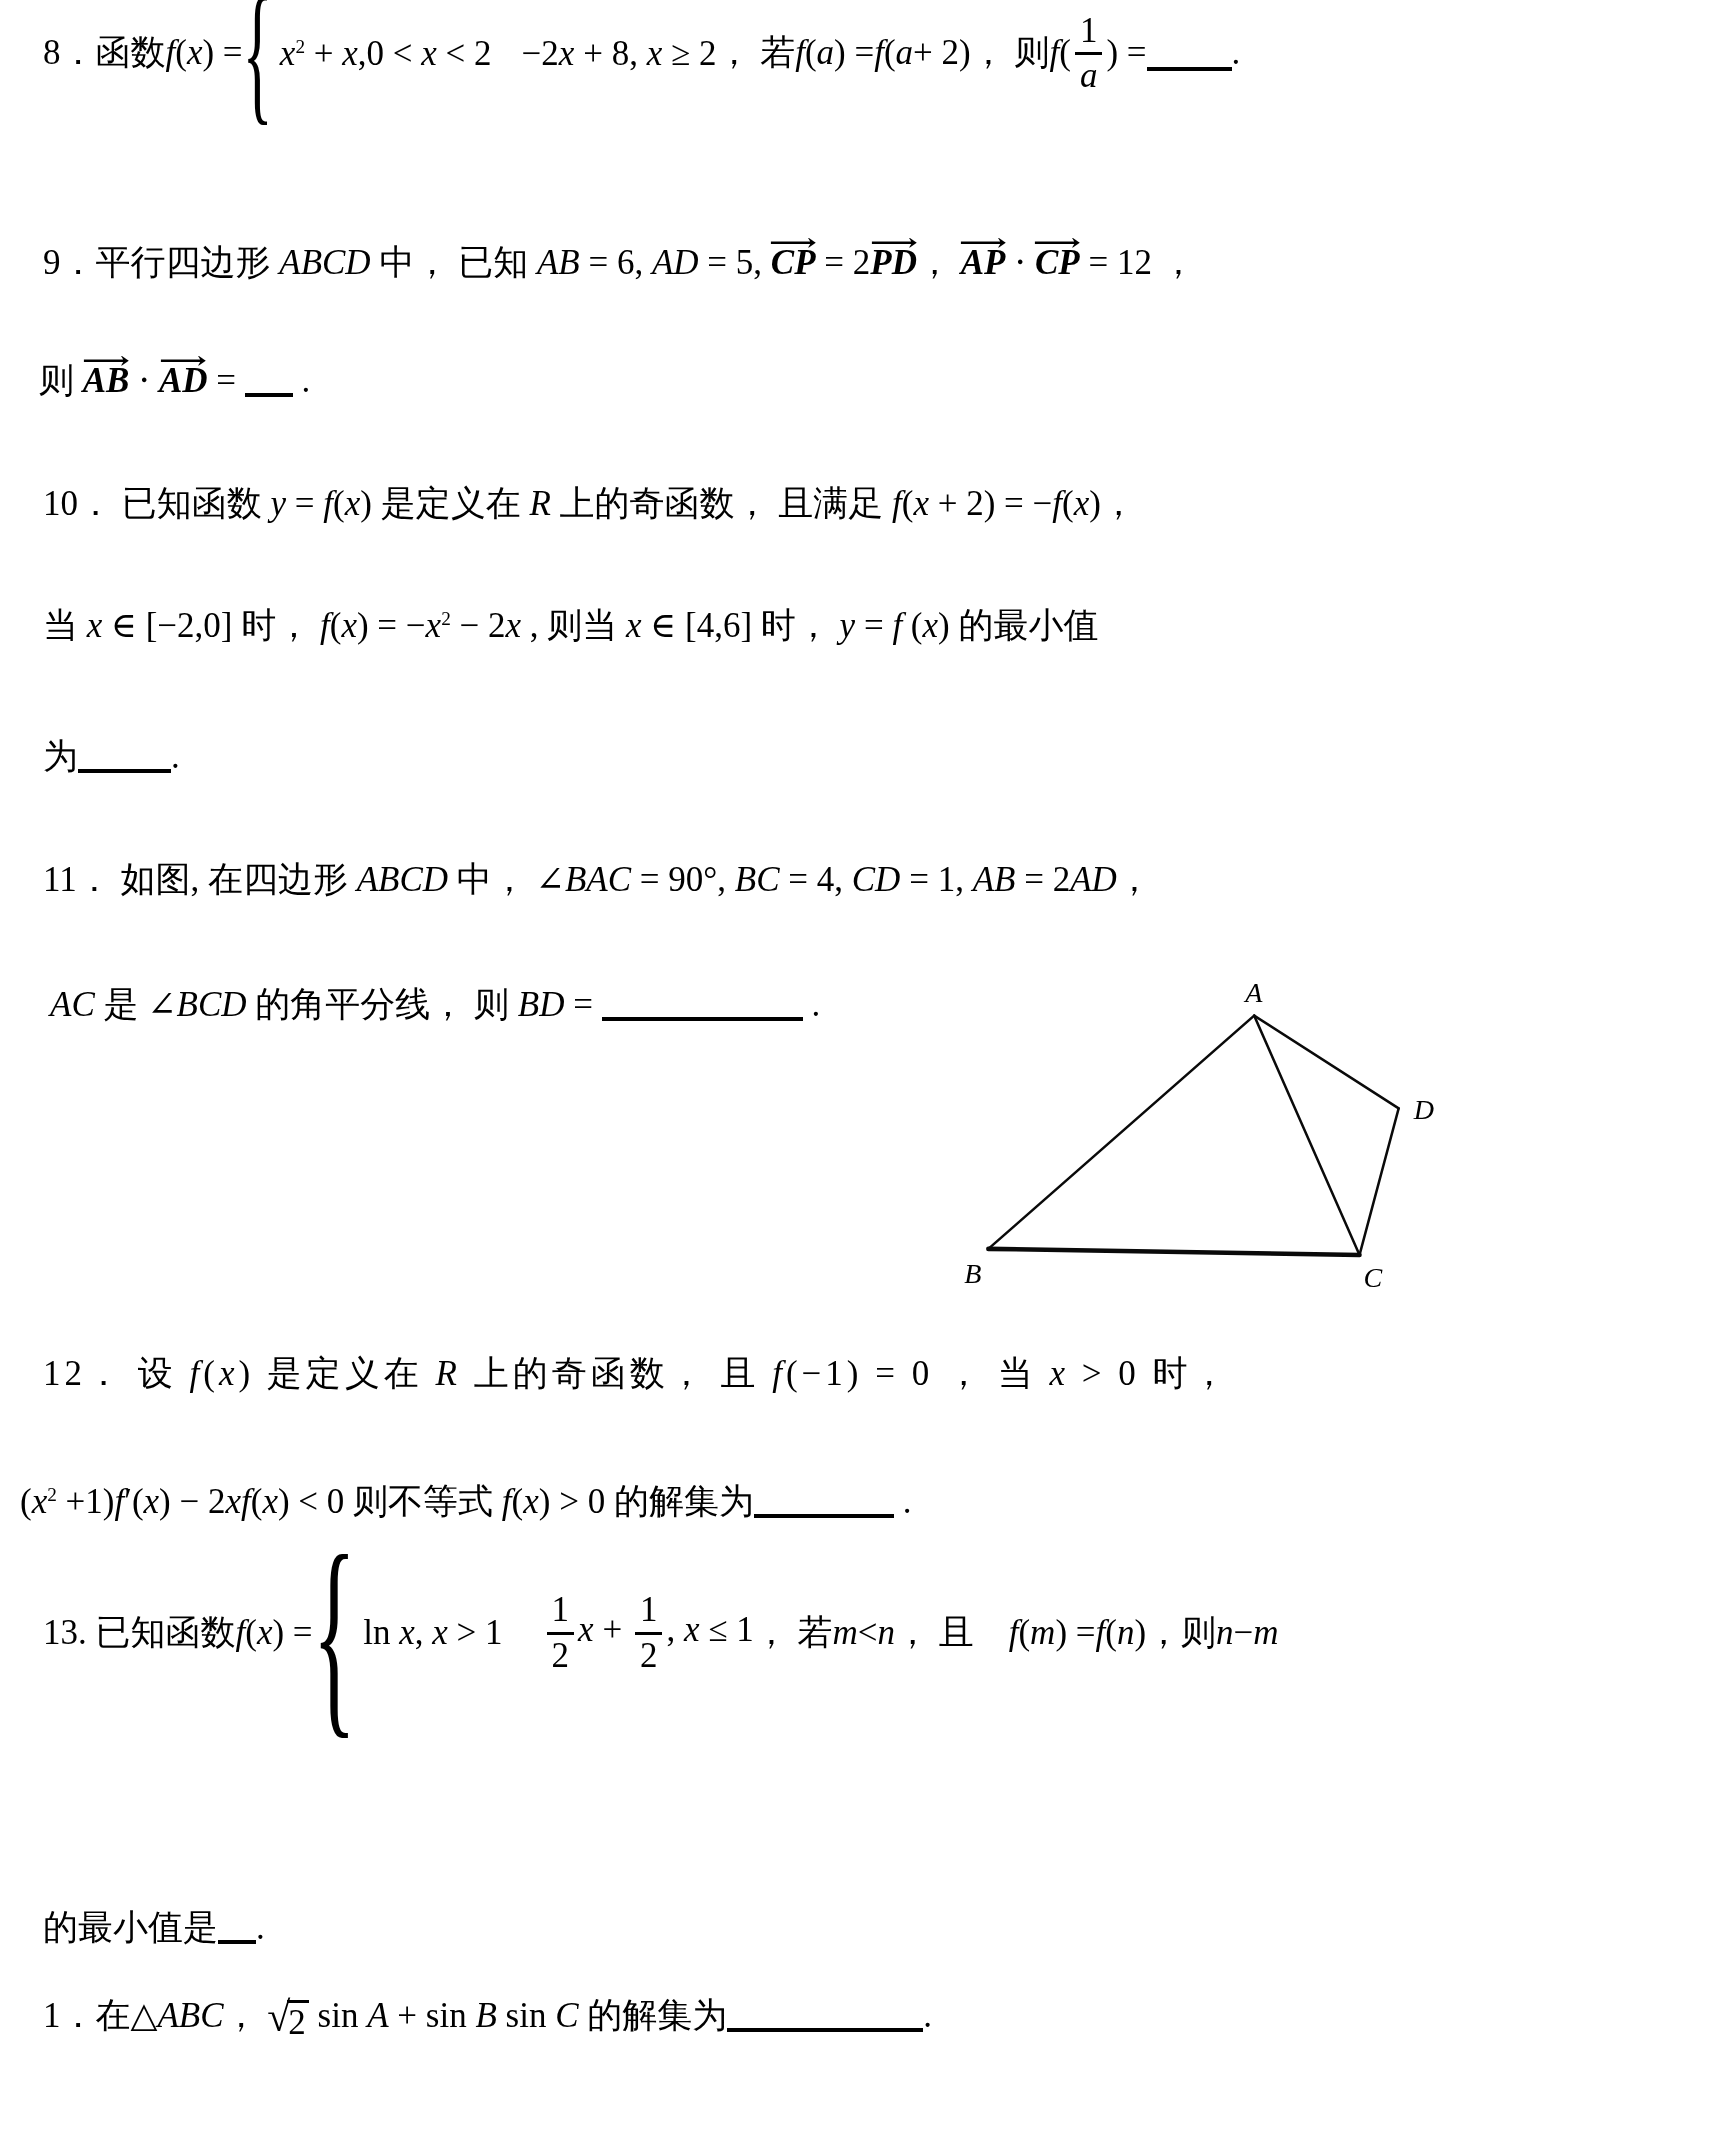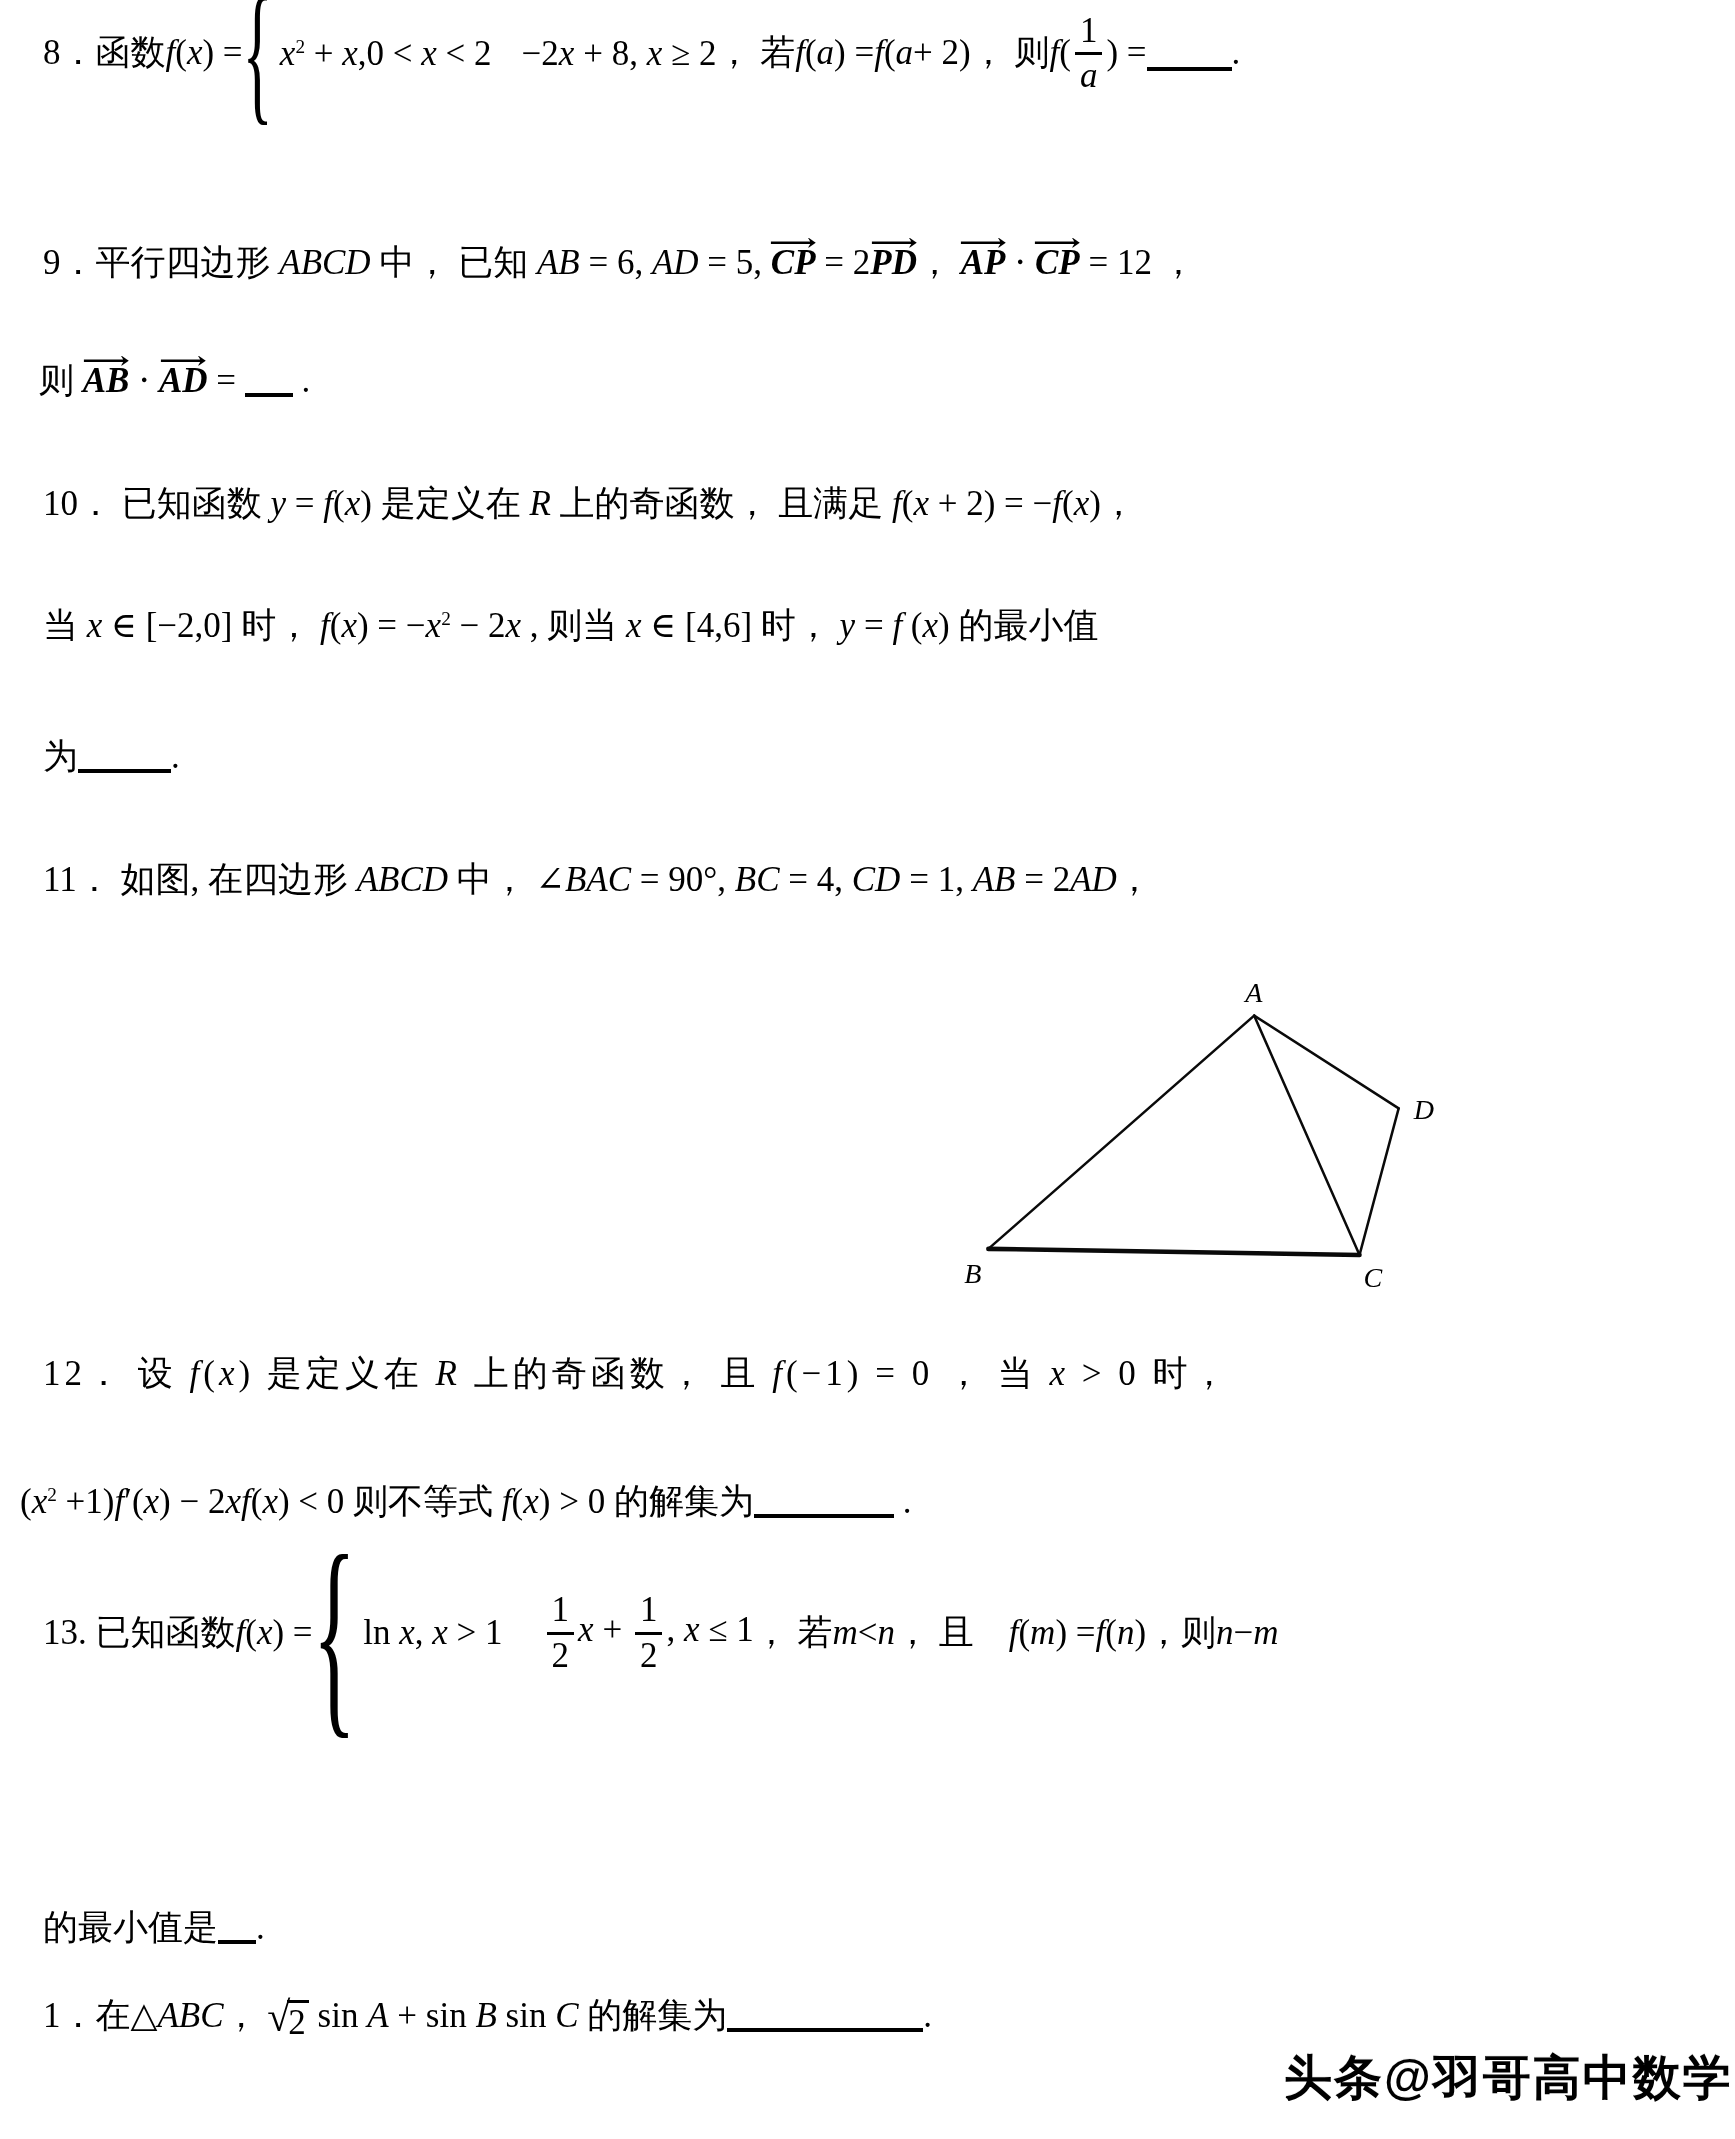--- a/index.html
+++ b/index.html
@@ -56,21 +56,20 @@
       <line x1="600" y1="75" x2="810" y2="552" stroke-width="5"></line>
       <line x1="600" y1="75" x2="888" y2="260" stroke-width="5"></line>
       <line x1="888" y1="260" x2="810" y2="552" stroke-width="5"></line>
     </g>
     <text x="582" y="48">A</text>
     <text x="22" y="608">B</text>
     <text x="818" y="616">C</text>
     <text x="918" y="282">D</text>
   </svg>
 
-  <div id="watermark">头条@羽哥高中数学</div>
 
 <div class="line flexc" style="top: 12.5px; left: 43px;">
       <span class="mt">8．函数 </span>
       <span class="mi">f</span>
       <span class="mt">(</span>
       <span class="mi">x</span>
       <span class="mt">) = </span>
       <span class="bracegrp">
         <span class="brmark" style="font-size: 63px;">{</span>
         <span class="brrows" style="gap: 30px; align-items: flex-start;">
@@ -97,20 +96,21 @@
       <span class="mt">) = </span>
       <span class="blank" style="width: 85px;"></span>
       <span class="mt">.</span>
     </div>
     <div class="line" style="top: 241px; left: 43px;"><span class="mt">9．平行四边形 </span><span class="mi">ABCD</span><span class="mt"> 中， 已知 </span><span class="mi">AB</span><span class="mt"> = 6, </span><span class="mi">AD</span><span class="mt"> = 5, </span><span class="vec">CP</span><span class="mt"> = 2</span><span class="vec">PD</span><span class="mt">， </span><span class="vec">AP</span><span class="mt"> ⋅ </span><span class="vec">CP</span><span class="mt"> = 12 ，</span></div>
     <div class="line" style="top: 359px; left: 39px;"><span class="mt">则 </span><span class="vec">AB</span><span class="mt"> ⋅ </span><span class="vec">AD</span><span class="mt"> = </span><span class="blank" style="width: 48px;"></span><span class="mt"> .</span></div>
     <div class="line" style="top: 482px; left: 43px;"><span class="mt">10．  已知函数 </span><span class="mi">y</span><span class="mt"> = </span><span class="mi">f</span><span class="mt">(</span><span class="mi">x</span><span class="mt">)</span><span class="mt"> 是定义在 </span><span class="mi">R</span><span class="mt"> 上的奇函数， 且满足 </span><span class="mi">f</span><span class="mt">(</span><span class="mi">x</span><span class="mt"> + 2) = −</span><span class="mi">f</span><span class="mt">(</span><span class="mi">x</span><span class="mt">)，</span></div>
     <div class="line" style="top: 604px; left: 43px;"><span class="mt">当 </span><span class="mi">x</span><span class="mt"> ∈ [−2,0] 时， </span><span class="mi">f</span><span class="mt">(</span><span class="mi">x</span><span class="mt">) = −</span><span class="mi">x</span><span class="sup">2</span><span class="mt"> − 2</span><span class="mi">x</span><span class="mt"> , 则当 </span><span class="mi">x</span><span class="mt"> ∈ [4,6] 时， </span><span class="mi">y</span><span class="mt"> = </span><span class="mi">f</span><span class="mt"> (</span><span class="mi">x</span><span class="mt">)</span><span class="mt">  的最小值</span></div>
     <div class="line" style="top: 735px; left: 43px;"><span class="mt">为</span><span class="blank" style="width: 93px;"></span><span class="mt">.</span></div>
     <div class="line" style="top: 858px; left: 43px;"><span class="mt">11．  如图, 在四边形 </span><span class="mi">ABCD</span><span class="mt"> 中， ∠</span><span class="mi">BAC</span><span class="mt"> = 90°, </span><span class="mi">BC</span><span class="mt"> = 4, </span><span class="mi">CD</span><span class="mt"> = 1, </span><span class="mi">AB</span><span class="mt"> = 2</span><span class="mi">AD</span><span class="mt">，</span></div>
+    <div class="line" style="top: 983px; left: 50px;"><span class="mt"></span><span class="mi">AC</span><span class="mt"> 是 ∠</span><span class="mi">BCD</span><span class="mt"> 的角平分线， 则 </span><span class="mi">BD</span><span class="mt"> = </span><span class="blank" style="width: 201px;"></span><span class="mt"> .</span></div>
     <div class="line" style="top: 1352px; left: 43px; letter-spacing: 4px;"><span class="mt">12．   设 </span><span class="mi">f</span><span class="mt">(</span><span class="mi">x</span><span class="mt">)</span><span class="mt"> 是定义在 </span><span class="mi">R</span><span class="mt"> 上的奇函数， 且 </span><span class="mi">f</span><span class="mt">(−1) = 0 ， 当 </span><span class="mi">x</span><span class="mt"> &gt; 0 时，</span></div>
     <div class="line" style="top: 1480px; left: 20px;"><span class="mt">(</span><span class="mi">x</span><span class="sup">2</span><span class="mt"> +1)</span><span class="mi">f</span><span class="mt">′(</span><span class="mi">x</span><span class="mt">) − 2</span><span class="mi">xf</span><span class="mt">(</span><span class="mi">x</span><span class="mt">) &lt; 0 则不等式 </span><span class="mi">f</span><span class="mt">(</span><span class="mi">x</span><span class="mt">) &gt; 0 的解集为</span><span class="blank" style="width: 140px;"></span><span class="mt"> .</span></div>
     <div class="line flexc" style="top: 1588px; left: 43px;">
       <span class="mt">13. 已知函数 </span>
       <span class="mi">f</span>
       <span class="mt">(</span>
       <span class="mi">x</span>
       <span class="mt">) = </span>
       <span class="bracegrp">
         <span class="brmark" style="font-size: 91px;">{</span>

